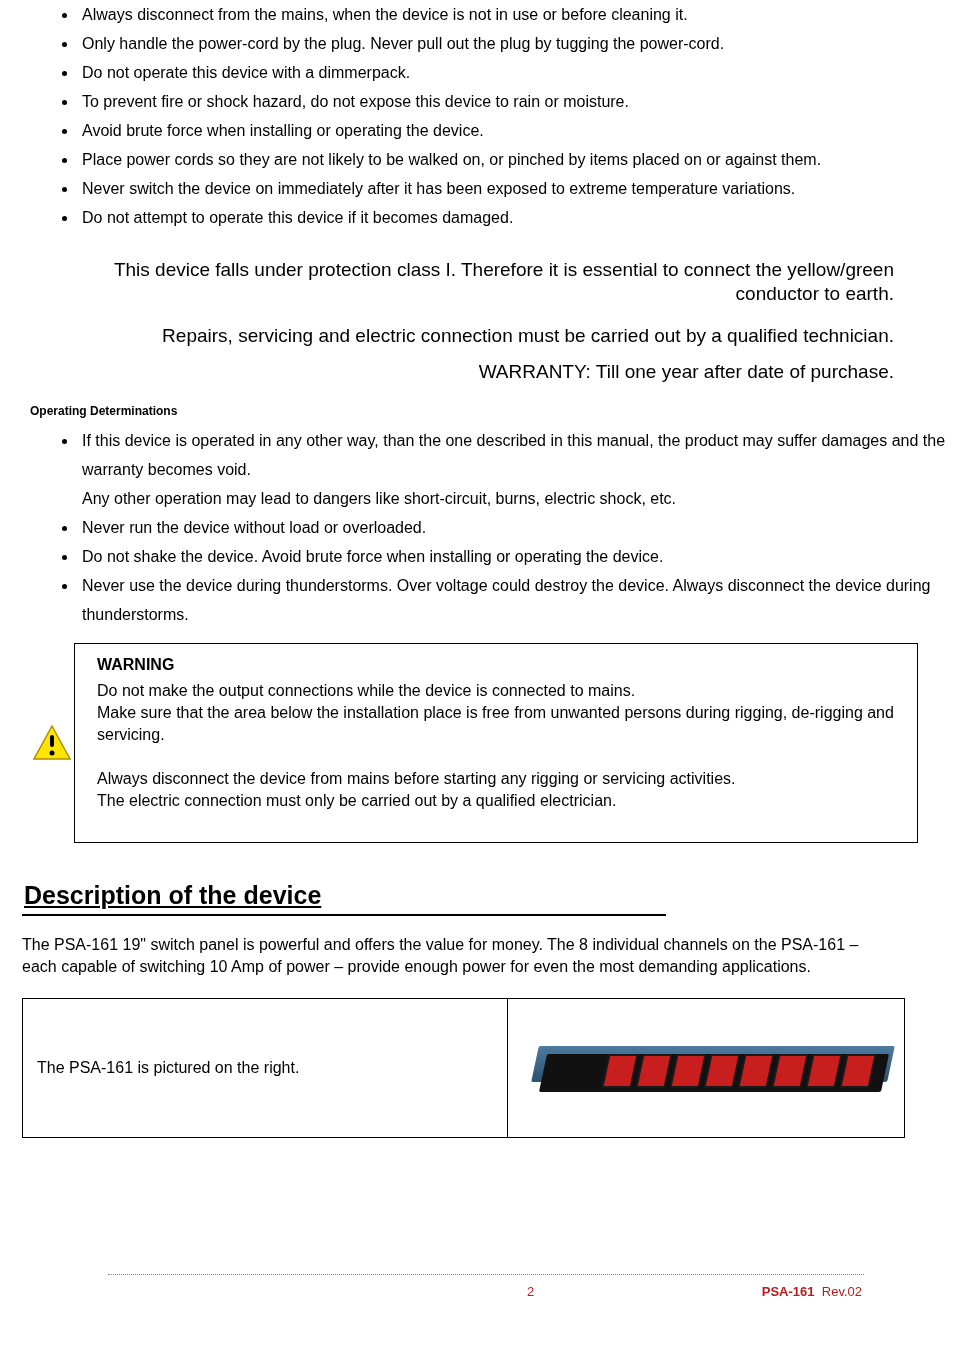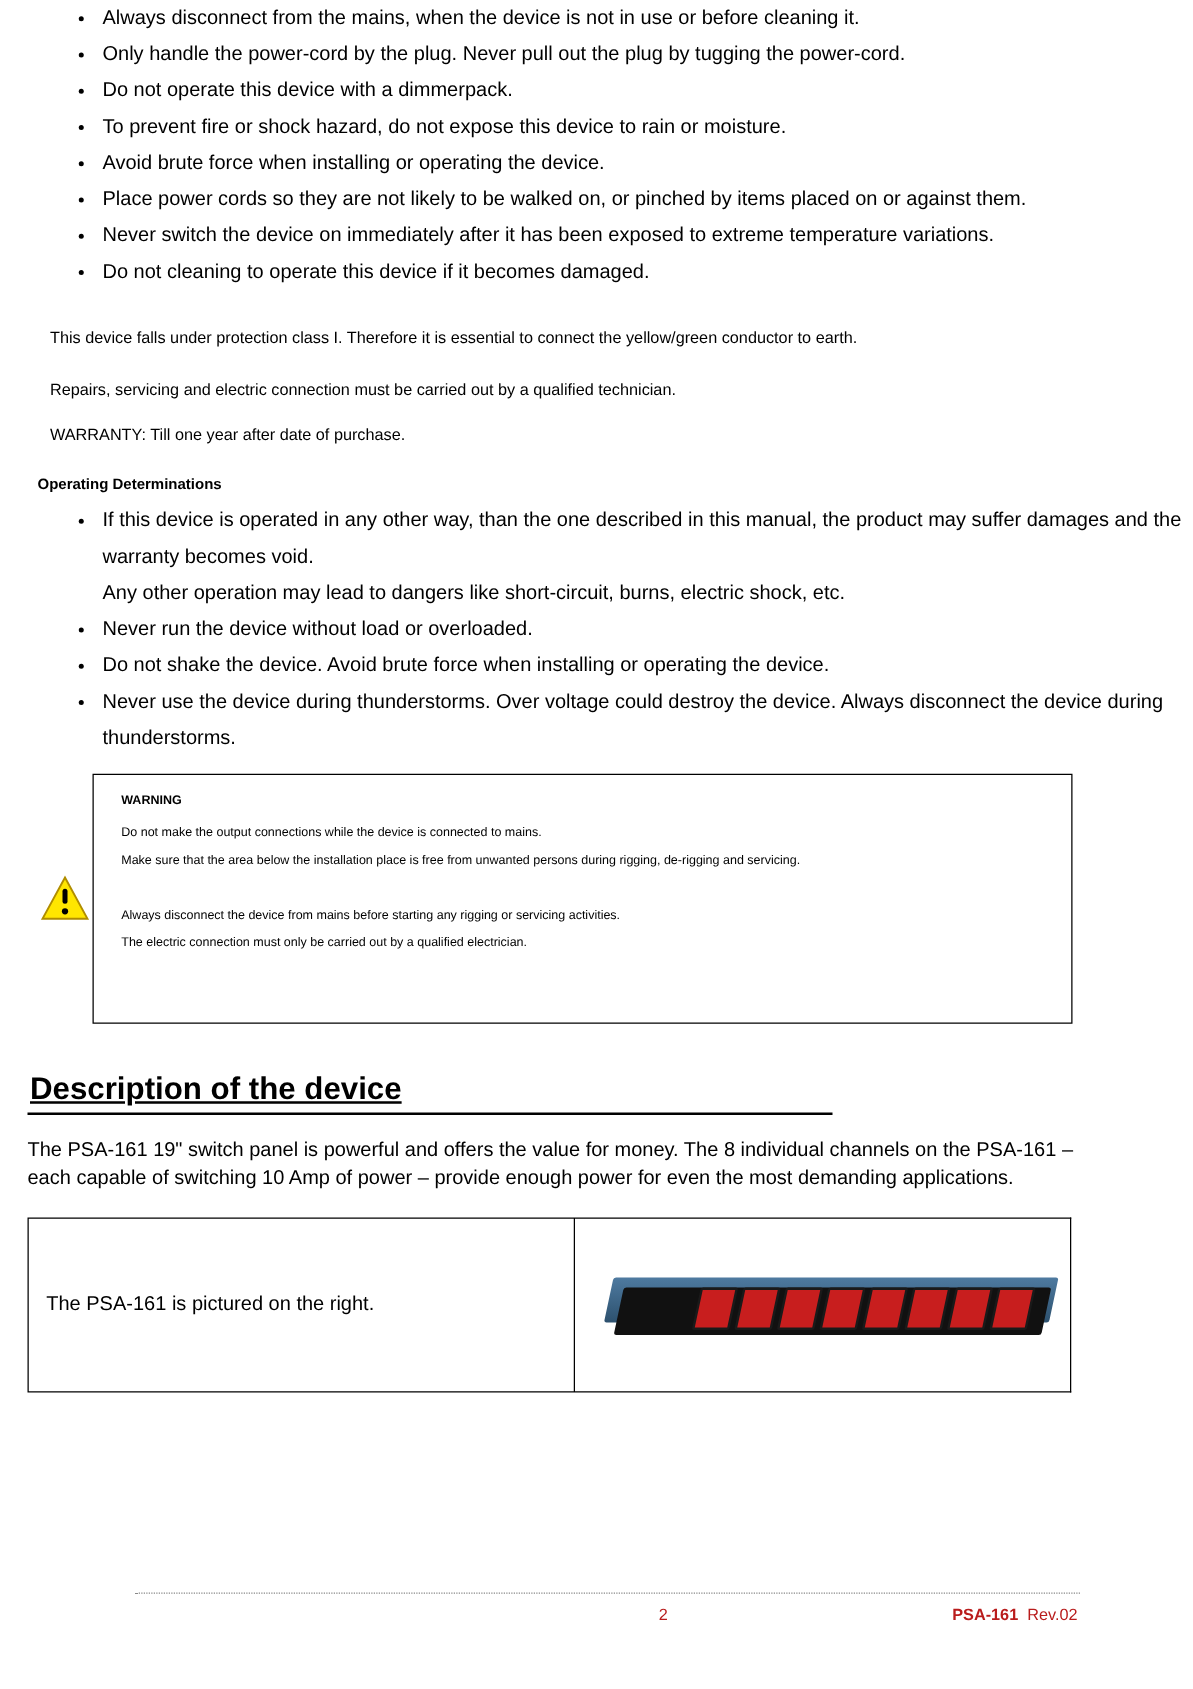--- a/index.html
+++ b/index.html
@@ -20,48 +20,49 @@
     list-style-type: disc;
     margin:0;
     padding:0 0 0 78px;
   }
   ul.bullets li {
     font-size:16px;
     line-height:29px;
     padding-left:4px;
   }
   .para {
-    font-size:13px;
+    font-size:19px;
     line-height:24px;
-    margin:0 60px 0 40px;
+    margin:0 60px 0 30px;
+    text-align:right;
   }
   .heading-bold {
     font-weight:bold;
     font-size:12px;
     margin:20px 0 8px 30px;
   }
   .warning-wrap {
     display:flex;
     align-items:center;
     margin:14px 0 0 30px;
   }
   .warn-icon {
     width:44px;
     flex:0 0 44px;
     display:flex;
     align-items:center;
     justify-content:center;
   }
   .warning-box {
     border:1px solid #000;
-    width:784px;
+    width:844px;
     min-height:200px;
     padding:10px 22px 10px 22px;
     box-sizing:border-box;
-    font-size:10px;
+    font-size:16px;
     line-height:22px;
   }
   .warning-box .w-bold { font-weight:bold; display:block; margin-bottom:4px;}
   .section-title {
     font-weight:bold;
     font-size:25px;
     display:inline-block;
     border-bottom:2px solid #000;
     padding:0 2px 4px 2px;
     margin:38px 0 12px 22px;
@@ -78,21 +79,21 @@
     margin:0 0 0 22px;
   }
   .two-col .cell {
     border:1px solid #000;
     box-sizing:border-box;
     height:140px;
     display:flex;
     align-items:center;
     font-size:16px;
   }
-  .two-col .cell.left { width:438px; padding:0 14px;}
+  .two-col .cell.left { width:486px; padding:0 14px;}
   .two-col .cell.right { width:397px; border-left:none; justify-content:center;}
   .rack-img {
     width:370px;
     height:72px;
     position:relative;
   }
   .rack-body {
     position:absolute;
     left:14px; right:0; top:14px; bottom:22px;
     background:linear-gradient(#4e7aa0,#2d516e);
@@ -137,21 +138,21 @@
 <div class="page">
 
   <ul class="bullets">
     <li>Always disconnect from the mains, when the device is not in use or before cleaning it.</li>
     <li>Only handle the power-cord by the plug. Never pull out the plug by tugging the power-cord.</li>
     <li>Do not operate this device with a dimmerpack.</li>
     <li>To prevent fire or shock hazard, do not expose this device to rain or moisture.</li>
     <li>Avoid brute force when installing or operating the device.</li>
     <li>Place power cords so they are not likely to be walked on, or pinched by items placed on or against them.</li>
     <li>Never switch the device on immediately after it has been exposed to extreme temperature variations.</li>
-    <li>Do not cleaning to operate this device if it becomes damaged.</li>
+    <li>Do not attempt to operate this device if it becomes damaged.</li>
   </ul>
 
   <div style="height:26px"></div>
 
   <p class="para">This device falls under protection class I. Therefore it is essential to connect the yellow/green conductor to earth.</p>
   <div style="height:18px"></div>
   <p class="para">Repairs, servicing and electric connection must be carried out by a qualified technician.</p>
   <div style="height:12px"></div>
   <p class="para">WARRANTY: Till one year after date of purchase.</p>
 

